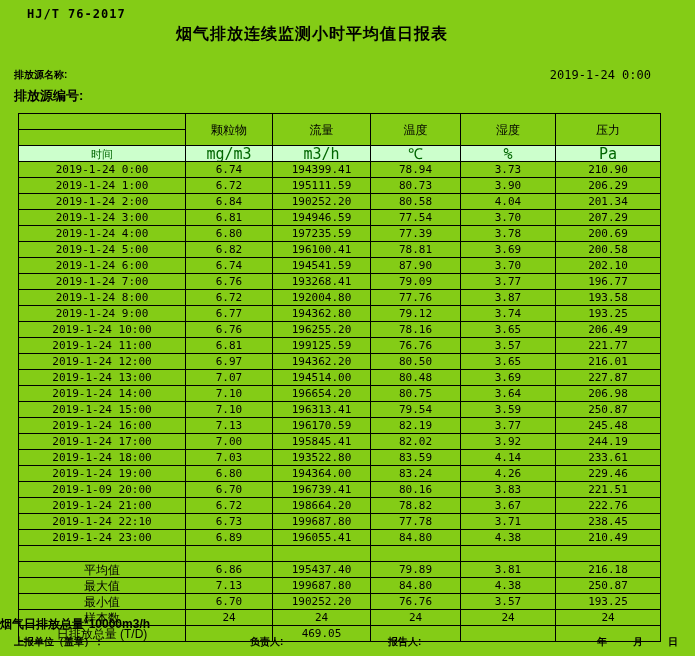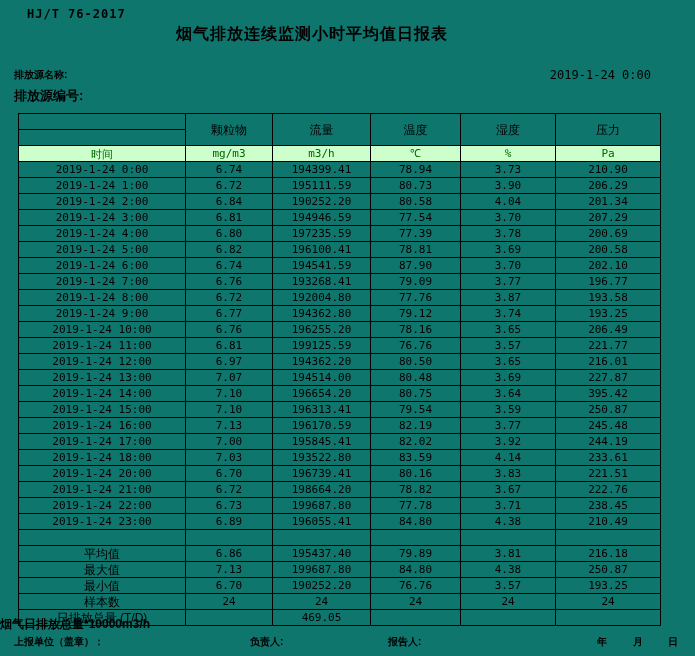--- a/index.html
+++ b/index.html
@@ -1,19 +1,19 @@
 <!DOCTYPE html>
 <html><head>
 <meta charset="utf-8">
 <style>
   html,body{margin:0;padding:0;background:#fff;}
   .page{
     position:relative;
     width:695px;height:656px;
-    background:#0f766e;
+    background:#84cc16;
     color:#000;
     font-family:"Liberation Sans","DejaVu Sans",sans-serif;
     overflow:hidden;
   }
   .mono{font-family:"DejaVu Sans Mono","Liberation Mono",monospace;}
   .doc-code{
     position:absolute;left:27px;top:7px;
     font-weight:bold;font-size:12px;letter-spacing:1px;
   }
   .page-title{
@@ -44,21 +44,21 @@
   .corner-cell{padding:0 !important;}
   .corner-half{height:15px;}
   .corner-half.top{border-bottom:1px solid #000;}
   .green-row td{
     background:#ccffcc;
     color:#006600;
     border-top:2px solid #000;
     height:16px;
     font-size:12px;
   }
-  .green-row td.unit{font-family:"DejaVu Sans Mono","Liberation Mono",monospace;font-size:11px;}
+  .green-row td.unit{font-family:"DejaVu Sans Mono","Liberation Mono",monospace;font-size:15px;}
   tbody td{font-family:"DejaVu Sans Mono","Liberation Mono",monospace;}
   tbody td.cn{font-family:"Liberation Sans","DejaVu Sans",sans-serif;font-size:12px;}
   .footer-note{
     position:absolute;left:0;top:616px;
     font-weight:bold;font-size:12px;
   }
   .footer-line{position:absolute;left:0;top:635px;width:695px;height:16px;font-weight:bold;font-size:10px;}
   .footer-line span{position:absolute;top:0;white-space:nowrap;}
   .fl-unit{left:14px;}
   .fl-resp{left:250px;}
@@ -223,21 +223,21 @@
           <td>80.48</td>
           <td>3.69</td>
           <td>227.87</td>
         </tr>
         <tr>
           <td>2019-1-24 14:00</td>
           <td>7.10</td>
           <td>196654.20</td>
           <td>80.75</td>
           <td>3.64</td>
-          <td>395.42</td>
+          <td>206.98</td>
         </tr>
         <tr>
           <td>2019-1-24 15:00</td>
           <td>7.10</td>
           <td>196313.41</td>
           <td>79.54</td>
           <td>3.59</td>
           <td>250.87</td>
         </tr>
         <tr>
@@ -258,37 +258,45 @@
         </tr>
         <tr>
           <td>2019-1-24 18:00</td>
           <td>7.03</td>
           <td>193522.80</td>
           <td>83.59</td>
           <td>4.14</td>
           <td>233.61</td>
         </tr>
         <tr>
-          <td>2019-1-24 20:00</td>
+          <td>2019-1-24 19:00</td>
+          <td>6.80</td>
+          <td>194364.00</td>
+          <td>83.24</td>
+          <td>4.26</td>
+          <td>229.46</td>
+        </tr>
+        <tr>
+          <td>2019-1-09 20:00</td>
           <td>6.70</td>
           <td>196739.41</td>
           <td>80.16</td>
           <td>3.83</td>
           <td>221.51</td>
         </tr>
         <tr>
           <td>2019-1-24 21:00</td>
           <td>6.72</td>
           <td>198664.20</td>
           <td>78.82</td>
           <td>3.67</td>
           <td>222.76</td>
         </tr>
         <tr>
-          <td>2019-1-24 22:00</td>
+          <td>2019-1-24 22:10</td>
           <td>6.73</td>
           <td>199687.80</td>
           <td>77.78</td>
           <td>3.71</td>
           <td>238.45</td>
         </tr>
         <tr>
           <td>2019-1-24 23:00</td>
           <td>6.89</td>
           <td>196055.41</td>

